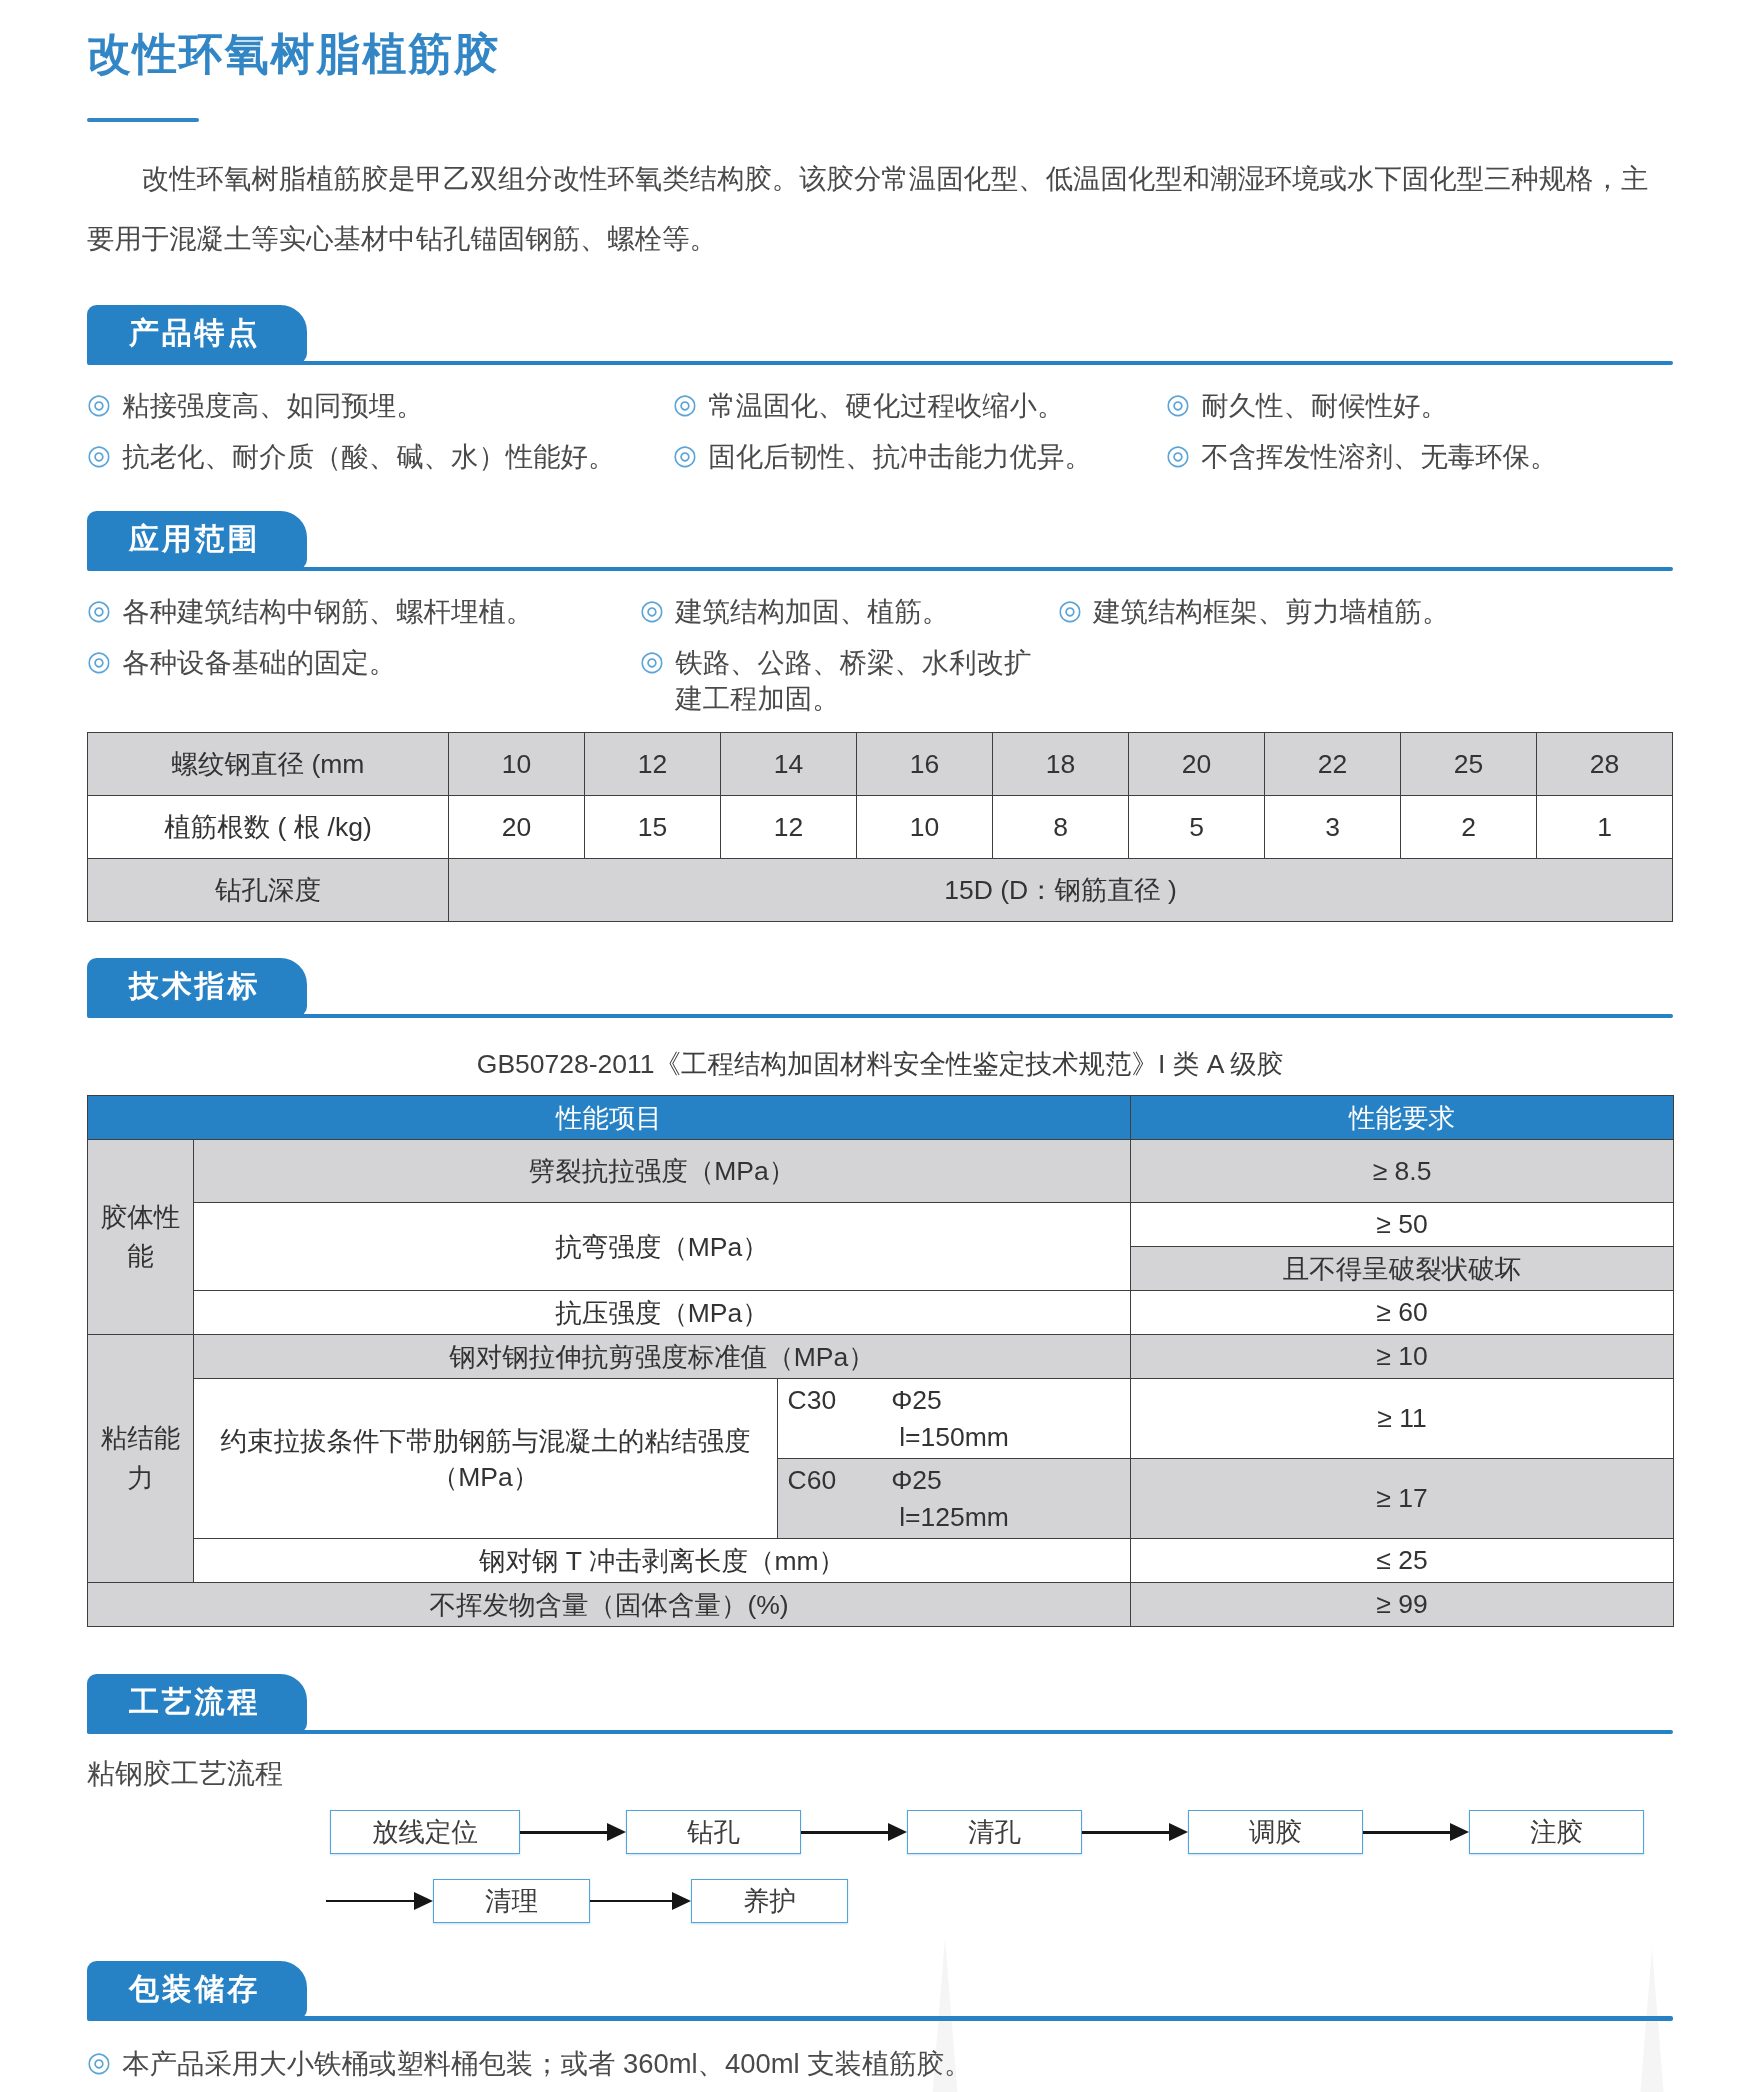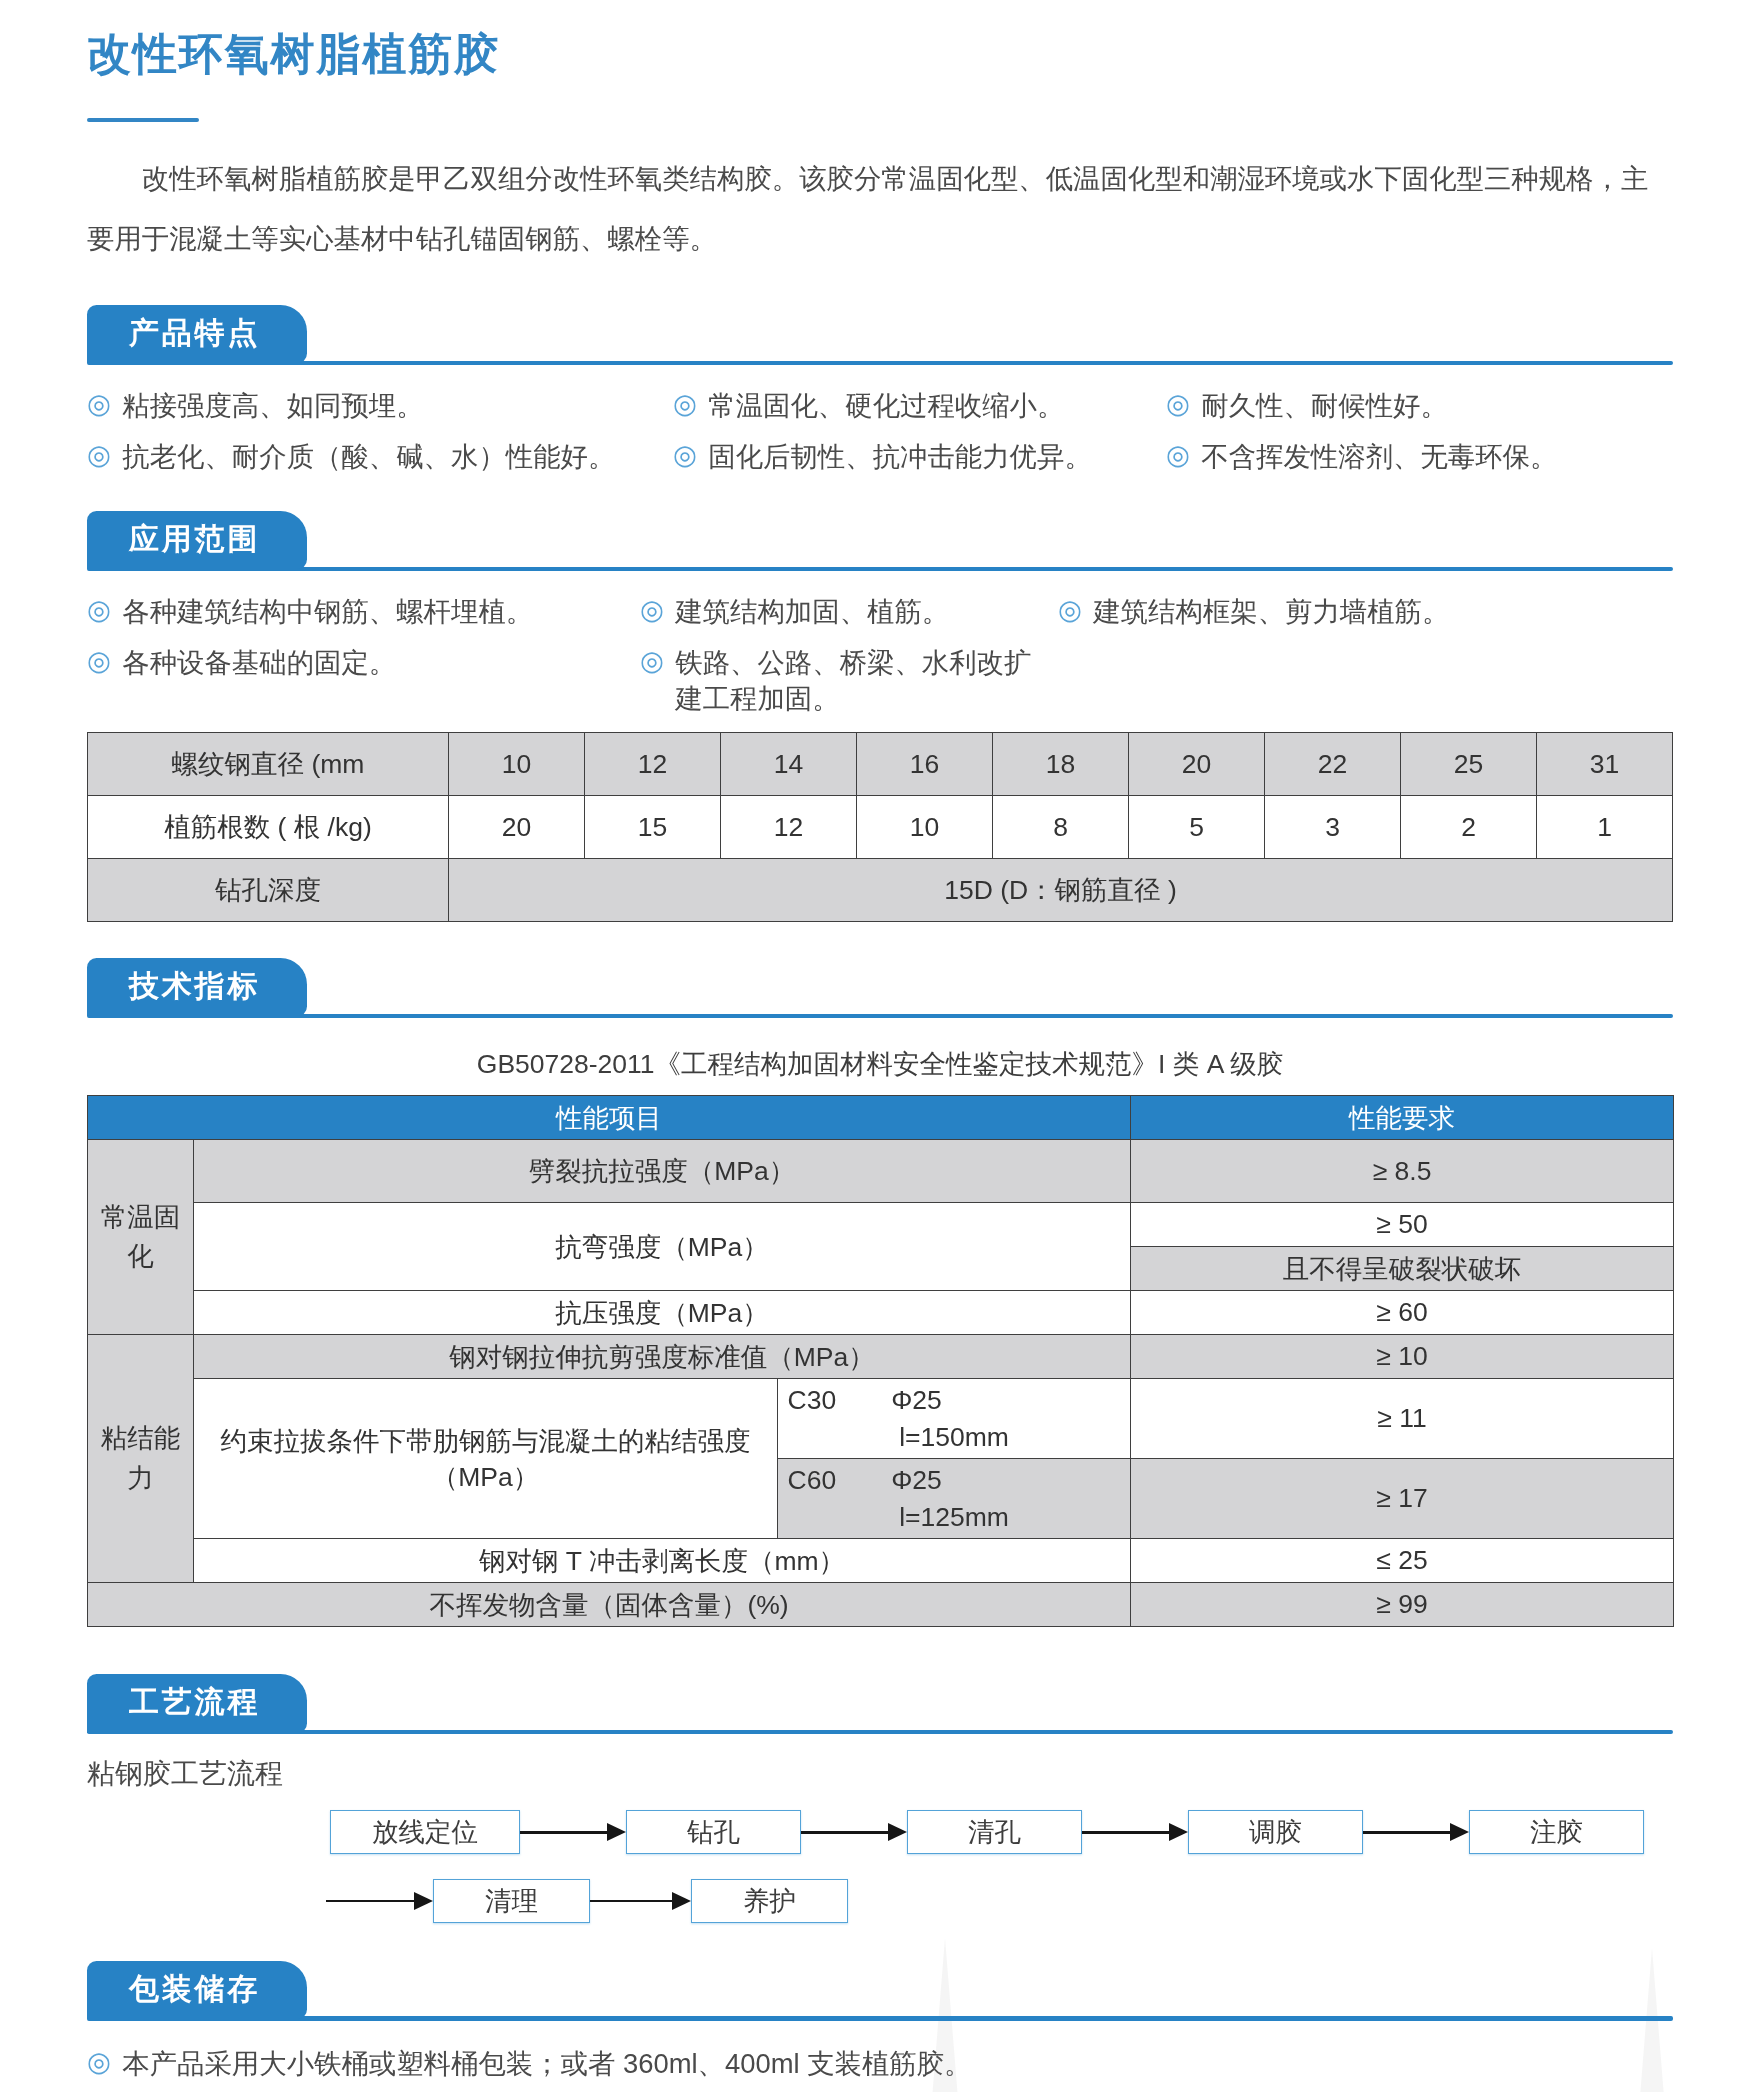--- a/index.html
+++ b/index.html
@@ -187,21 +187,21 @@
         <tr class="gray">
       <td class="lab">螺纹钢直径 (mm</td>
       <td>10</td>
       <td>12</td>
       <td>14</td>
       <td>16</td>
       <td>18</td>
       <td>20</td>
       <td>22</td>
       <td>25</td>
-      <td>31</td>
+      <td>28</td>
     </tr>
     <tr>
       <td class="lab">植筋根数 ( 根 /kg)</td>
       <td>20</td>
       <td>15</td>
       <td>12</td>
       <td>10</td>
       <td>8</td>
       <td>5</td>
       <td>3</td>
@@ -226,21 +226,21 @@
           <col class="c-label">
           <col class="c-cond">
           <col class="c-req">
       </colgroup>
       <tbody>
           <tr class="h46">
         <td class="hdr" colspan="3">性能项目</td>
         <td class="hdr">性能要求</td>
       </tr>
       <tr class="h48">
-        <td class="group" rowspan="4">常温固化</td>
+        <td class="group" rowspan="4">胶体性能</td>
         <td class="gray" colspan="2">劈裂抗拉强度（MPa）</td>
         <td class="gray">≥ 8.5</td>
       </tr>
       <tr class="h46">
         <td colspan="2" rowspan="2">抗弯强度（MPa）</td>
         <td>≥ 50</td>
       </tr>
       <tr class="h46">
         <td class="gray">且不得呈破裂状破坏</td>
       </tr>

